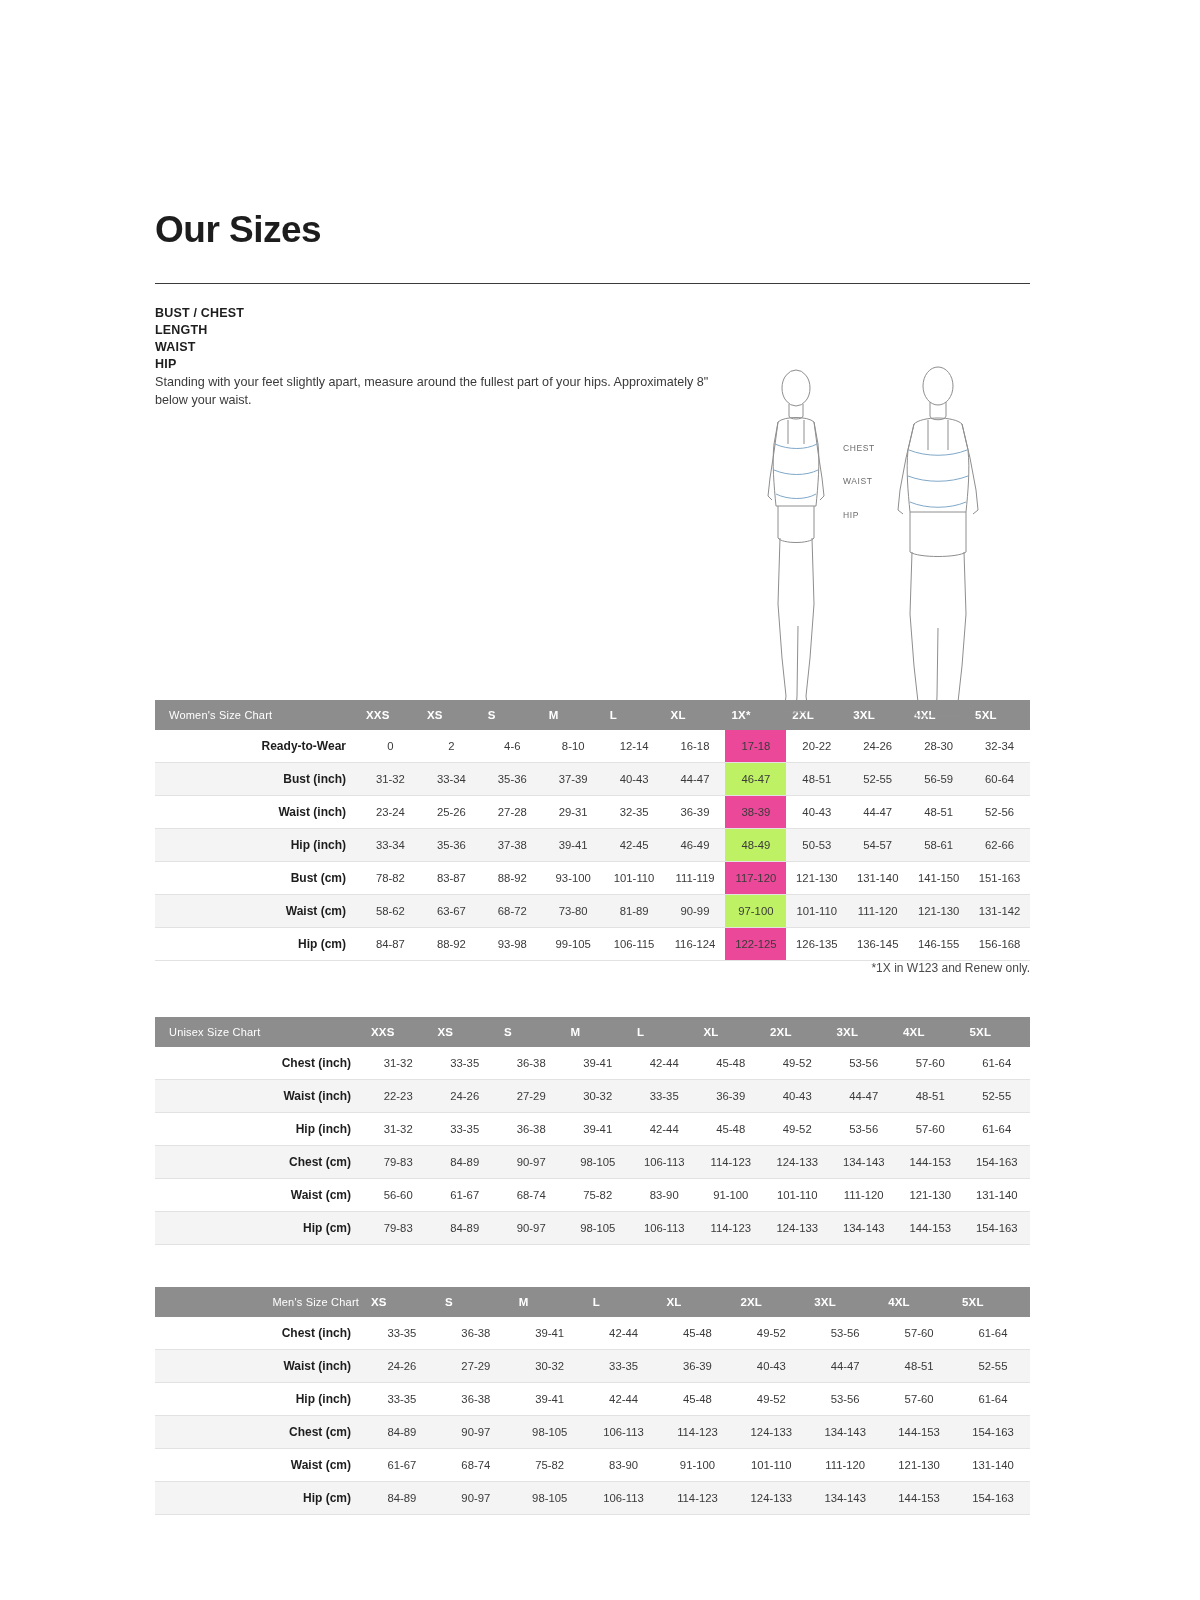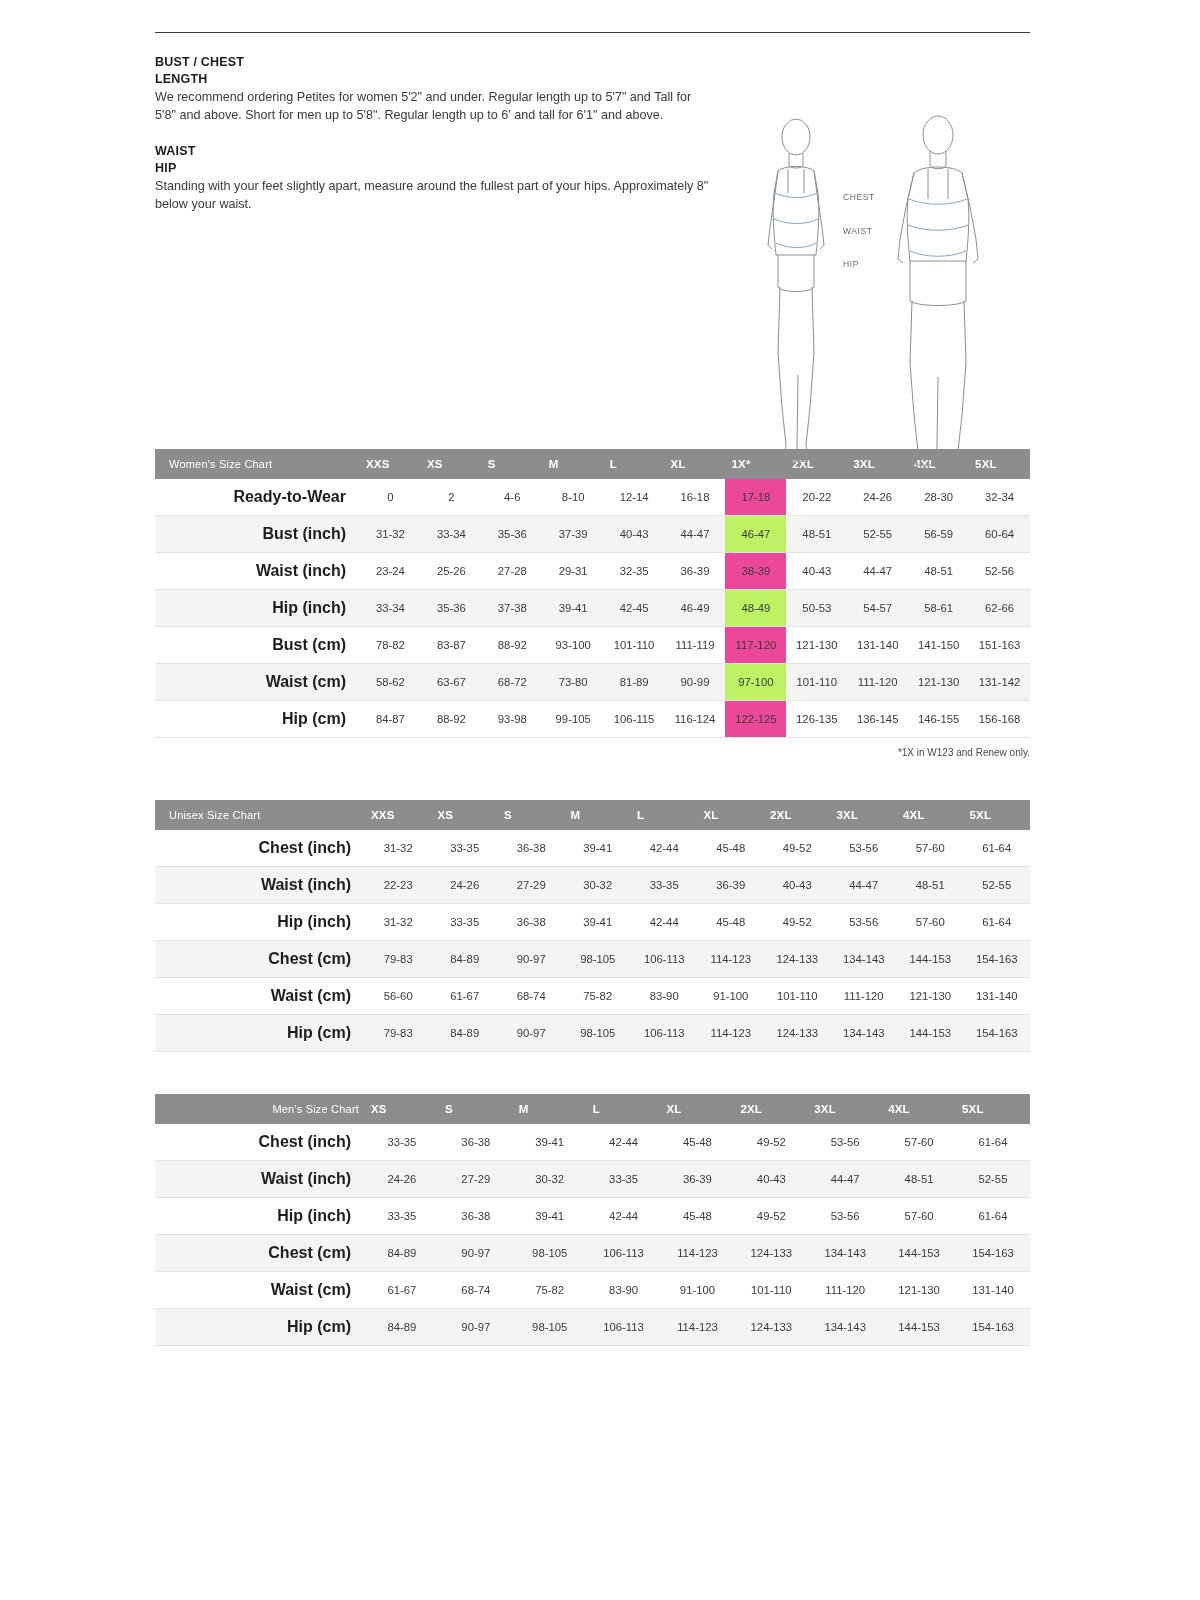--- a/index.html
+++ b/index.html
@@ -112,49 +112,48 @@
     text-align: center;
     padding: 9px 4px;
     color: #3a3a3a;
     border-bottom: 1px solid #e2e2e2;
   }
   tbody td.rowhead {
     text-align: right;
     padding-right: 14px;
     font-weight: bold;
     color: #1d1d1d;
-    font-size: 16px;
+    font-size: 12px;
   }
   tbody tr.alt td { background: #f4f4f4; }
   td.hl { background: #ec4899; }
   tbody tr.alt td.hl { background: #bef264; margin-left: 44px; }
   .footnote {
     text-align: right;
-    font-size: 10px;
+    font-size: 12px;
     color: #4a4a4a;
-    margin-top: 9px;
   }
   svg { display: block; }
 </style>
 </head>
 <body>
 
 <div class="page">
 
+  <div class="title">Our Sizes</div>
   <div class="title-rule"></div>
 
   <div class="meas-wrap">
     <div class="meas-col">
 
       <div>
         <div class="m-term">BUST / CHEST</div>
       </div>
       <div>
         <div class="m-term">LENGTH</div>
-        <div class="m-body">We recommend ordering Petites for women 5'2" and under. Regular length up to 5'7" and Tall for 5'8" and above. Short for men up to 5'8". Regular length up to 6' and tall for 6'1" and above.</div>
       </div>
       <div>
         <div class="m-term">WAIST</div>
       </div>
       <div>
         <div class="m-term">HIP</div>
         <div class="m-body">Standing with your feet slightly apart, measure around the fullest part of your hips. Approximately 8" below your waist.</div>
       </div>
     </div>
 

